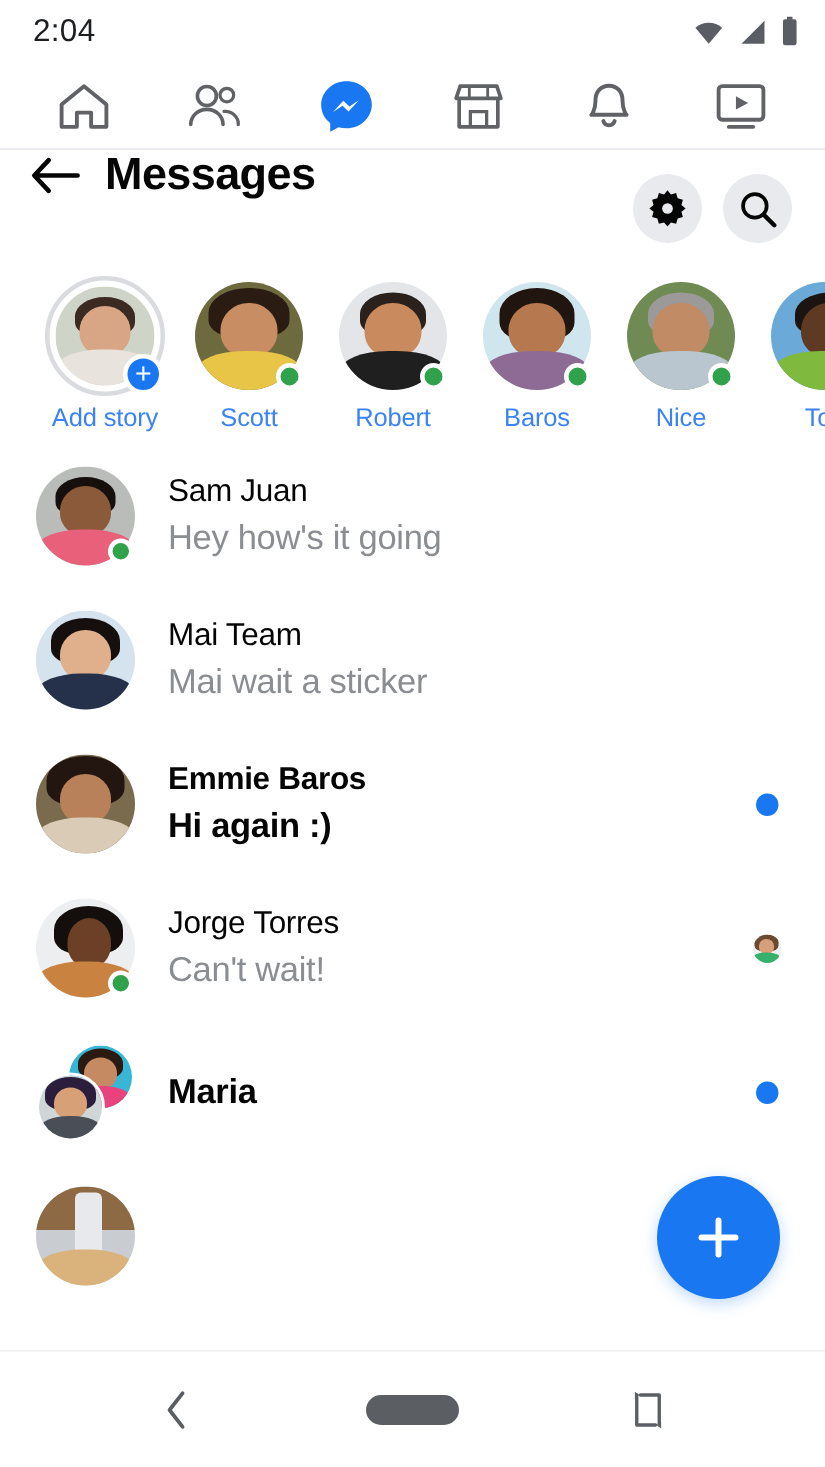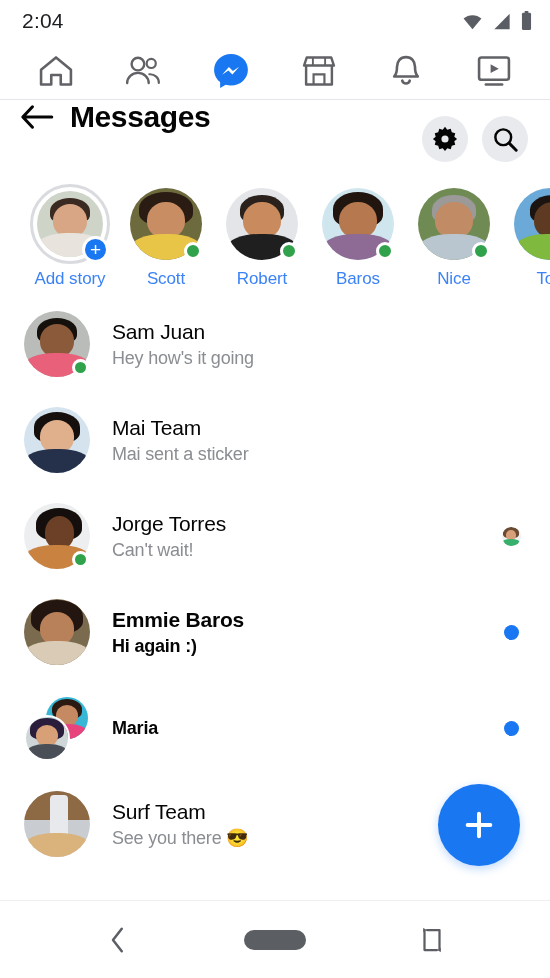--- a/index.html
+++ b/index.html
@@ -99,21 +99,21 @@
     border: 2px solid #fff;
   }
   .group-av .g1 { width: 46px; height: 46px; right: 0; top: 0; }
   .group-av .g2 { width: 46px; height: 46px; left: 0; bottom: 0; }
   .conv-text { flex: 1 1 auto; margin-left: 22px; min-width: 0; }
   .conv-name {
     font-size: 21px; color: #050505; letter-spacing: -0.2px;
     line-height: 1.35; white-space: nowrap; overflow: hidden;
   }
   .conv-snippet {
-    font-size: 18px; color: #8a8d91; letter-spacing: -0.2px;
+    font-size: 23px; color: #8a8d91; letter-spacing: -0.2px;
     line-height: 1.35; white-space: nowrap; overflow: hidden;
   }
   .conv.unread .conv-name, .conv.unread .conv-snippet {
     font-weight: bold; color: #050505;
   }
   .conv-right { flex: 0 0 auto; width: 34px; display: flex; justify-content: center; align-items: center; }
   .unread-dot { width: 15px; height: 15px; border-radius: 50%; background: #1a77f2; }
   .seen-av { width: 19px; height: 19px; border-radius: 50%; overflow: hidden; position: relative; }
 
   
@@ -355,23 +355,43 @@
           <div class="ph">
             <div class="sky" style="background:#d5e3ee"></div>
             <div class="hair" style="background:#15100d;width:70%;left:15%;height:46%;top:8%"></div>
             <div class="head" style="background:#e0b08c"></div>
             <div class="body" style="background:#25304a"></div>
           </div>
         </div>
       </div>
       <div class="conv-text">
         <div class="conv-name">Mai Team</div>
-        <div class="conv-snippet">Mai sent a sticker</div>
+        <div class="conv-snippet">Mai wait a sticker</div>
       </div>
       <div class="conv-right"></div>
+    </div>
+
+    <div class="conv unread">
+      <div class="conv-avatar">
+        <div class="av-img">
+          <div class="ph">
+            <div class="sky" style="background:#7a6a4e"></div>
+            <div class="hair" style="background:#231611;width:80%;left:10%;height:50%;top:2%"></div>
+            <div class="head" style="background:#b8815a"></div>
+            <div class="body" style="background:#d9cbb5"></div>
+          </div>
+        </div>
+      </div>
+      <div class="conv-text">
+        <div class="conv-name">Emmie Baros</div>
+        <div class="conv-snippet">Hi again :)</div>
+      </div>
+      <div class="conv-right">
+        <div class="unread-dot"></div>
+      </div>
     </div>
 
     <div class="conv">
       <div class="conv-avatar">
         <div class="av-img">
           <div class="ph">
             <div class="sky" style="background:#eceef0"></div>
             <div class="hair" style="background:#140f0c;width:70%;left:18%;height:48%;top:8%"></div>
             <div class="head" style="background:#6b4026;left:32%;width:44%"></div>
             <div class="body" style="background:#c9823f"></div>
@@ -385,40 +405,20 @@
       </div>
       <div class="conv-right">
         <div class="seen-av">
           <div class="ph">
             <div class="sky" style="background:#f0f0f0"></div>
             <div class="hair" style="background:#6b4a32;width:80%;left:10%;height:55%;top:5%"></div>
             <div class="head" style="background:#d8a07a"></div>
             <div class="body" style="background:#36b06b"></div>
           </div>
         </div>
-      </div>
-    </div>
-
-    <div class="conv unread">
-      <div class="conv-avatar">
-        <div class="av-img">
-          <div class="ph">
-            <div class="sky" style="background:#7a6a4e"></div>
-            <div class="hair" style="background:#231611;width:80%;left:10%;height:50%;top:2%"></div>
-            <div class="head" style="background:#b8815a"></div>
-            <div class="body" style="background:#d9cbb5"></div>
-          </div>
-        </div>
-      </div>
-      <div class="conv-text">
-        <div class="conv-name">Emmie Baros</div>
-        <div class="conv-snippet">Hi again :)</div>
-      </div>
-      <div class="conv-right">
-        <div class="unread-dot"></div>
       </div>
     </div>
 
     <div class="conv unread">
       <div class="conv-avatar">
         <div class="group-av">
           <div class="g1">
             <div class="ph">
               <div class="sky" style="background:#37b6d6"></div>
               <div class="hair" style="background:#2a1a12;width:72%;left:14%;height:48%;top:4%"></div>
@@ -448,24 +448,20 @@
       <div class="conv-avatar">
         <div class="av-img">
           <div class="ph">
             <div class="sky" style="background:#c9ccd1"></div>
             <div class="hair" style="background:#8e6a44;width:100%;left:0;height:44%;top:0;border-radius:0"></div>
             <div class="head" style="background:#e7e9ec;left:40%;width:26%;height:86%;top:6%;border-radius:4px"></div>
             <div class="body" style="background:#d9b27c"></div>
           </div>
         </div>
       </div>
-      <div class="conv-text">
-        <div class="conv-name">Surf Team</div>
-        <div class="conv-snippet">See you there 😎</div>
-      </div>
       <div class="conv-right"></div>
     </div>
 
   </div>
 
   <div class="fab">
     <svg width="34" height="34" viewBox="0 0 24 24">
       <path d="M12 4 L12 20 M4 12 L20 12" stroke="#fff" stroke-width="2.8" stroke-linecap="round"></path>
     </svg>
   </div>

